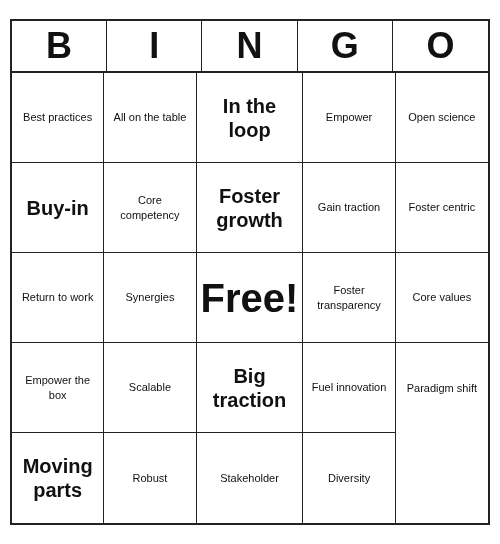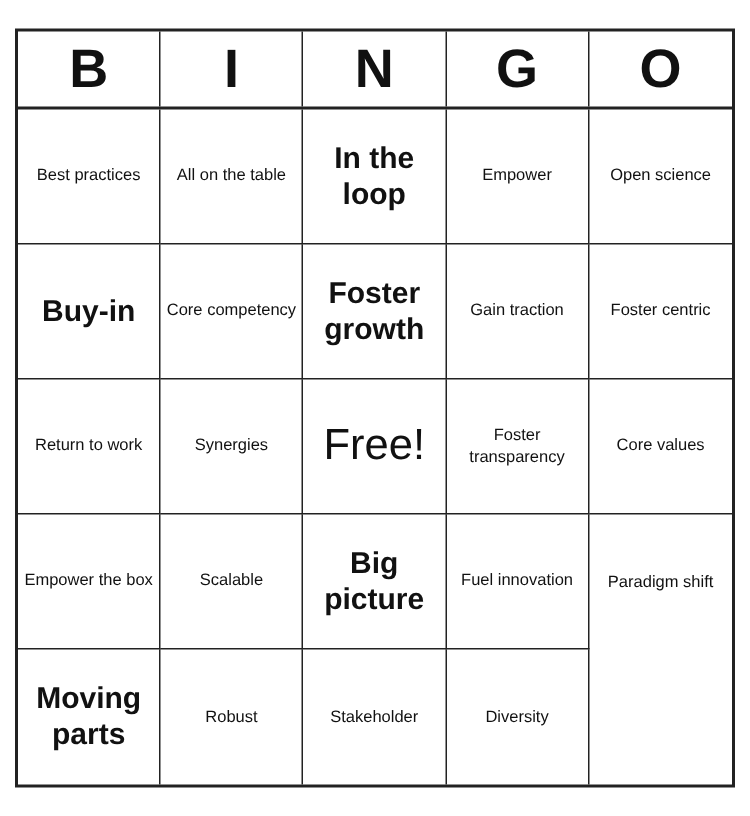--- a/index.html
+++ b/index.html
@@ -82,22 +82,22 @@
       line-height: 1.1;
     }
 
     .bingo-cell .cell-text.medium {
       font-size: 20px;
       font-weight: bold;
       line-height: 1.2;
     }
 
     .bingo-cell .cell-text.xl {
-      font-size: 29px;
-      font-weight: normal;
+      font-size: 40px;
+      font-weight: bold;
       line-height: 1.1;
       text-align: center;
     }
 
     .bingo-cell .cell-text.small {
       font-size: 11px;
       line-height: 1.3;
     }
   </style>
 </head>
@@ -157,21 +157,21 @@
       <div class="bingo-cell">
         <span class="cell-text small">Core values</span>
       </div>
       <div class="bingo-cell">
         <span class="cell-text small">Empower the box</span>
       </div>
       <div class="bingo-cell">
         <span class="cell-text small">Scalable</span>
       </div>
       <div class="bingo-cell">
-        <span class="cell-text medium">Big picture</span>
+        <span class="cell-text medium">Big traction</span>
       </div>
       <div class="bingo-cell">
         <span class="cell-text small">Fuel innovation</span>
       </div>
       <div class="bingo-cell">
         <span class="cell-text small">Paradigm shift</span>
       </div>
       <div class="bingo-cell">
         <span class="cell-text medium">Moving parts</span>
       </div>

